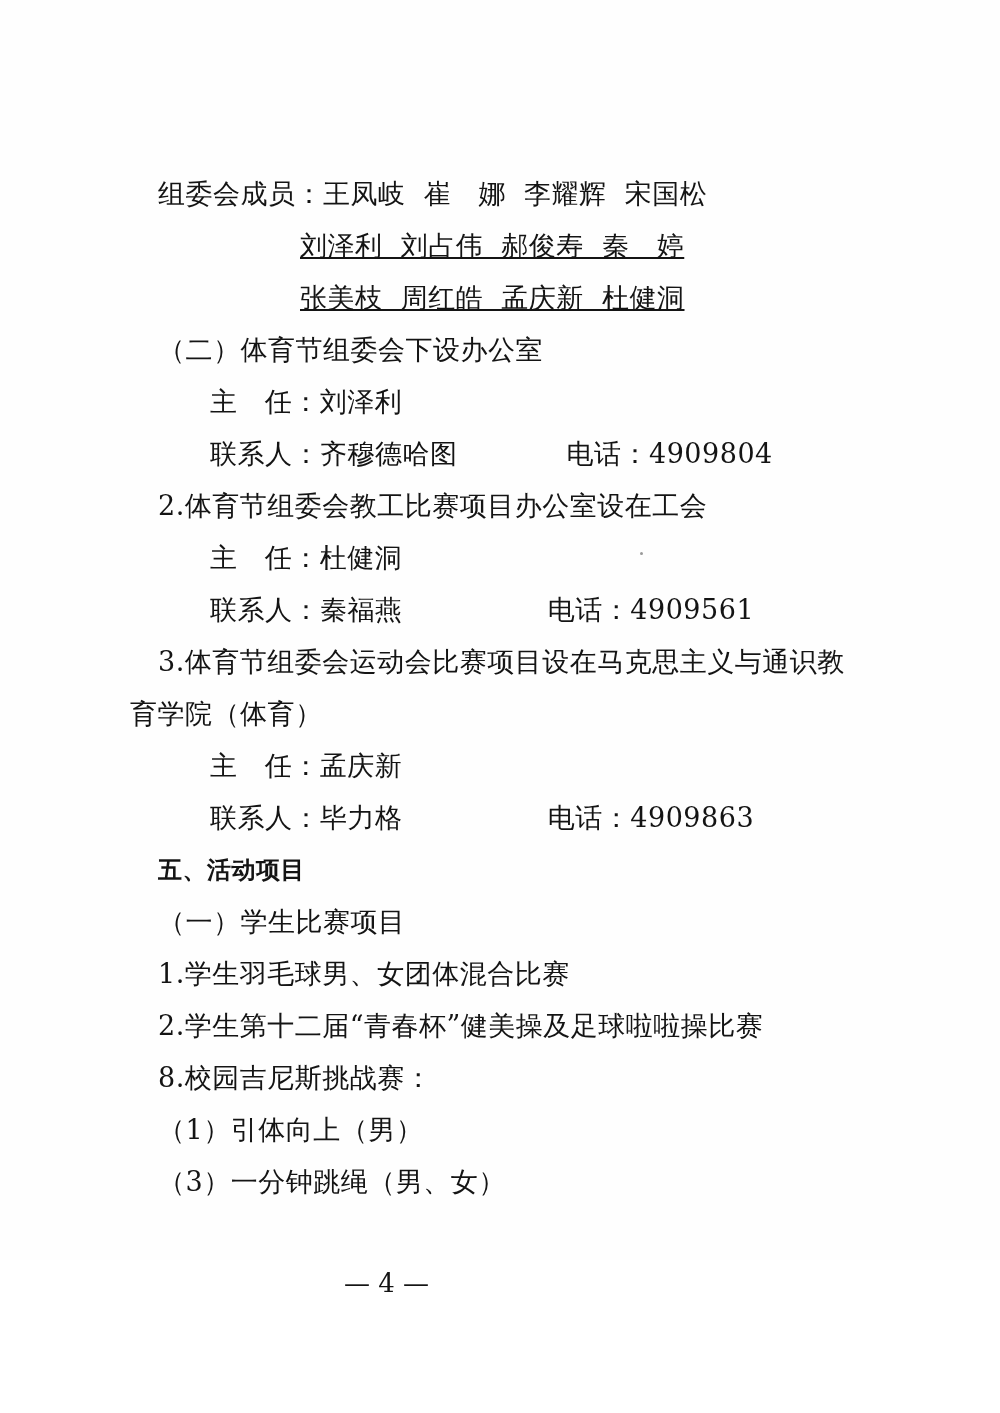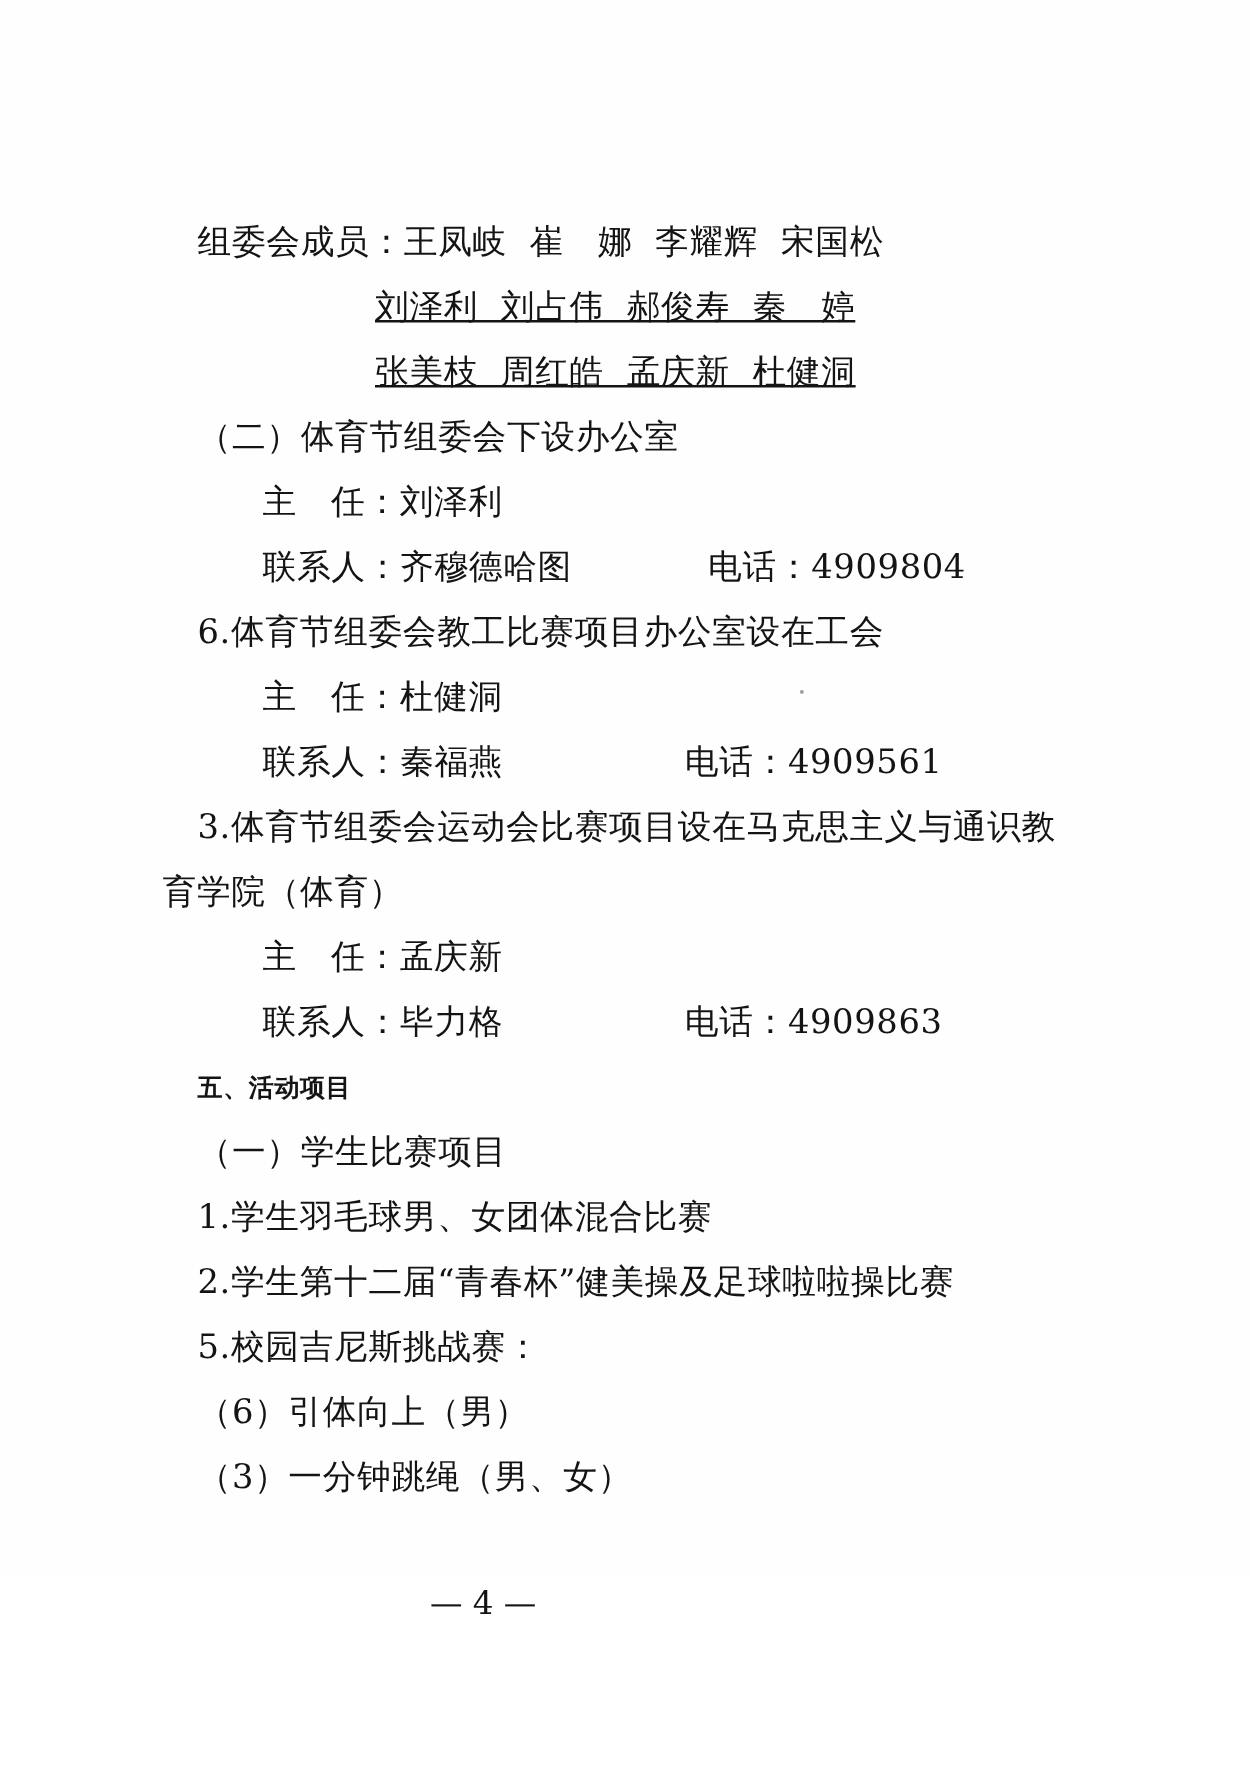--- a/index.html
+++ b/index.html
@@ -34,21 +34,21 @@
     line-height: 52px;
     letter-spacing: 0.5px;
     white-space: pre;
     color: #141414;
   }
   .indent-2 { padding-left: 28px; }
   .indent-3 { padding-left: 80px; }
   .indent-member { padding-left: 170px; text-decoration: underline; }
   .bold {
     font-weight: bold;
-    font-size: 20px;
+    font-size: 24px;
   }
   .footer {
     position: absolute;
     left: 0;
     top: 1238px;
     width: 1000px;
     text-align: center;
     font-size: 26px;
     color: #141414;
     white-space: pre;
@@ -71,33 +71,33 @@
 <body>
 
 <div class="page">
   <div class="content">
     <div class="line indent-2">组委会成员：王凤岐  崔   娜  李耀辉  宋国松</div>
     <div class="line indent-member">刘泽利  刘占伟  郝俊寿  秦   婷</div>
     <div class="line indent-member">张美枝  周红皓  孟庆新  杜健洞</div>
     <div class="line indent-2">（二）体育节组委会下设办公室</div>
     <div class="line indent-3">主   任：刘泽利</div>
     <div class="line indent-3">联系人：齐穆德哈图            电话：4909804</div>
-    <div class="line indent-2">6.体育节组委会教工比赛项目办公室设在工会</div>
+    <div class="line indent-2">2.体育节组委会教工比赛项目办公室设在工会</div>
     <div class="line indent-3">主   任：杜健洞</div>
     <div class="line indent-3">联系人：秦福燕                电话：4909561</div>
     <div class="line indent-2">3.体育节组委会运动会比赛项目设在马克思主义与通识教</div>
     <div class="line">育学院（体育）</div>
     <div class="line indent-3">主   任：孟庆新</div>
     <div class="line indent-3">联系人：毕力格                电话：4909863</div>
     <div class="line indent-2 bold">五、活动项目</div>
     <div class="line indent-2">（一）学生比赛项目</div>
     <div class="line indent-2">1.学生羽毛球男、女团体混合比赛</div>
     <div class="line indent-2">2.学生第十二届“青春杯”健美操及足球啦啦操比赛</div>
-    <div class="line indent-2">5.校园吉尼斯挑战赛：</div>
-    <div class="line indent-2">（6）引体向上（男）</div>
+    <div class="line indent-2">8.校园吉尼斯挑战赛：</div>
+    <div class="line indent-2">（1）引体向上（男）</div>
     <div class="line indent-2">（3）一分钟跳绳（男、女）</div>
   </div>
 
   <div class="stray-dot"></div>
 
   <div class="footer">
     <span class="footer-inner">— 4 —</span>
   </div>
 </div>
 

